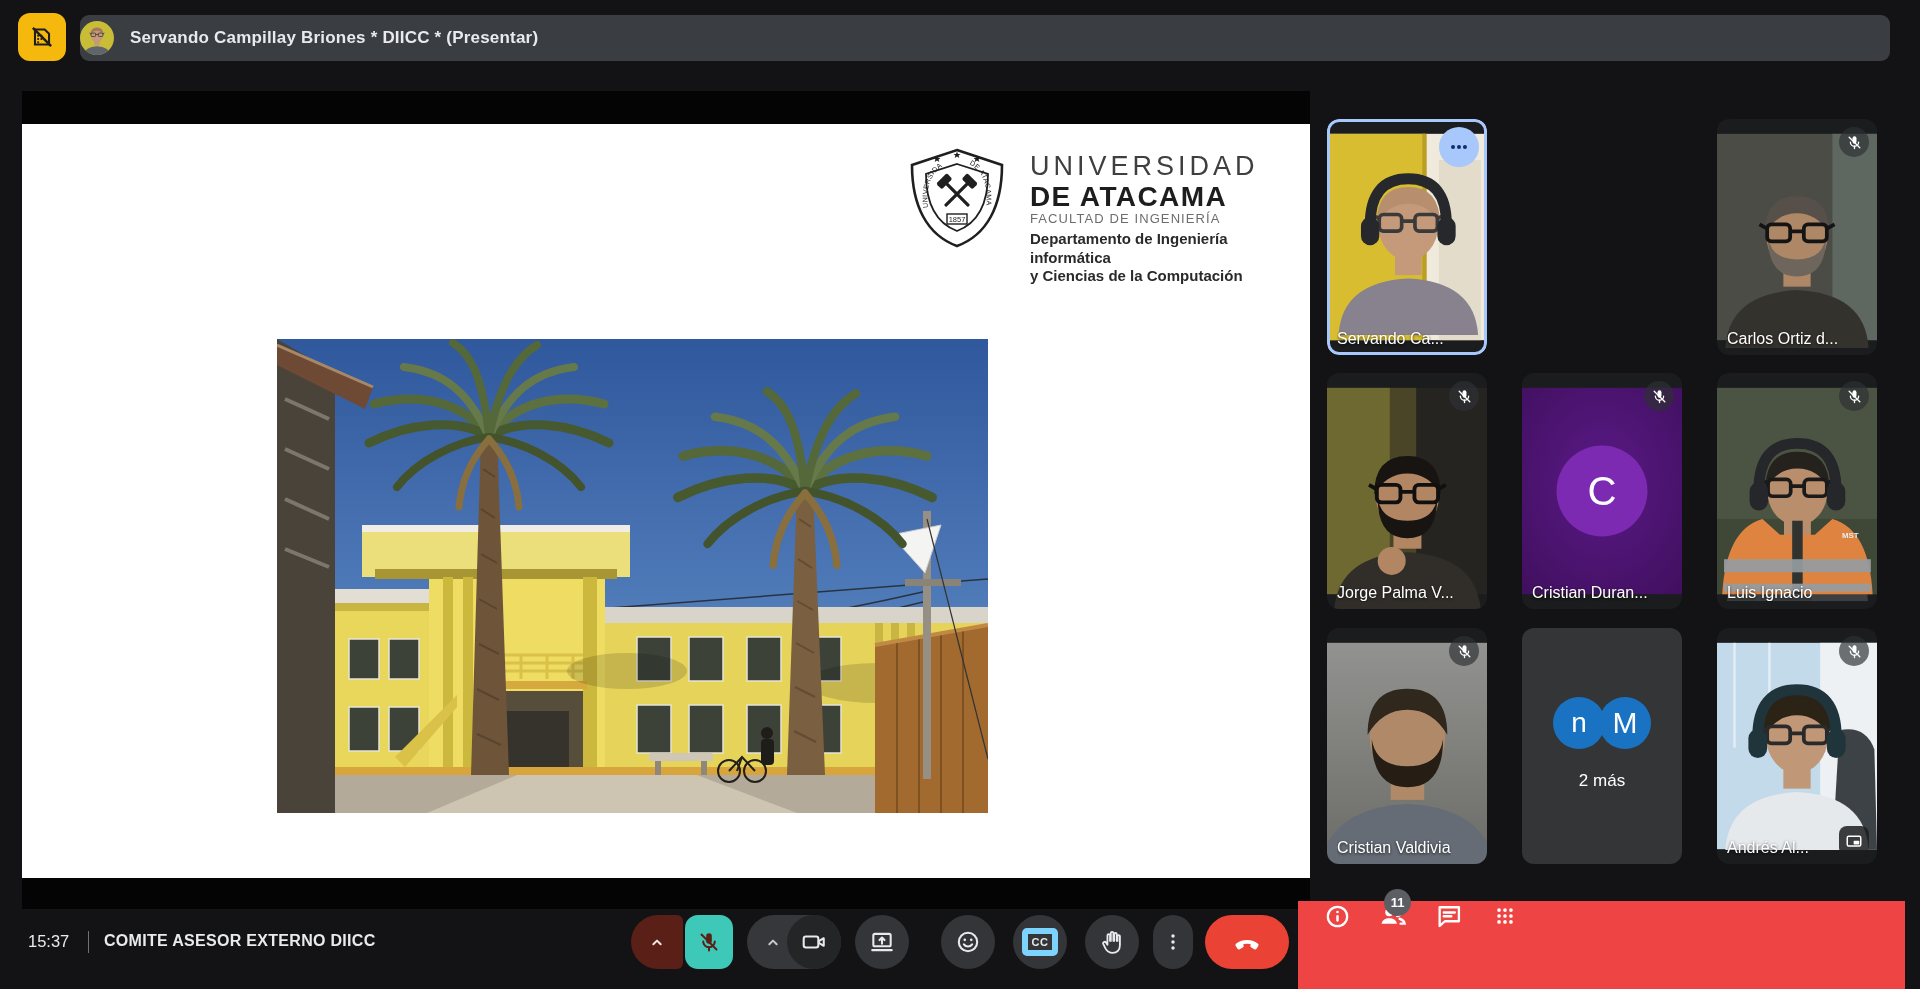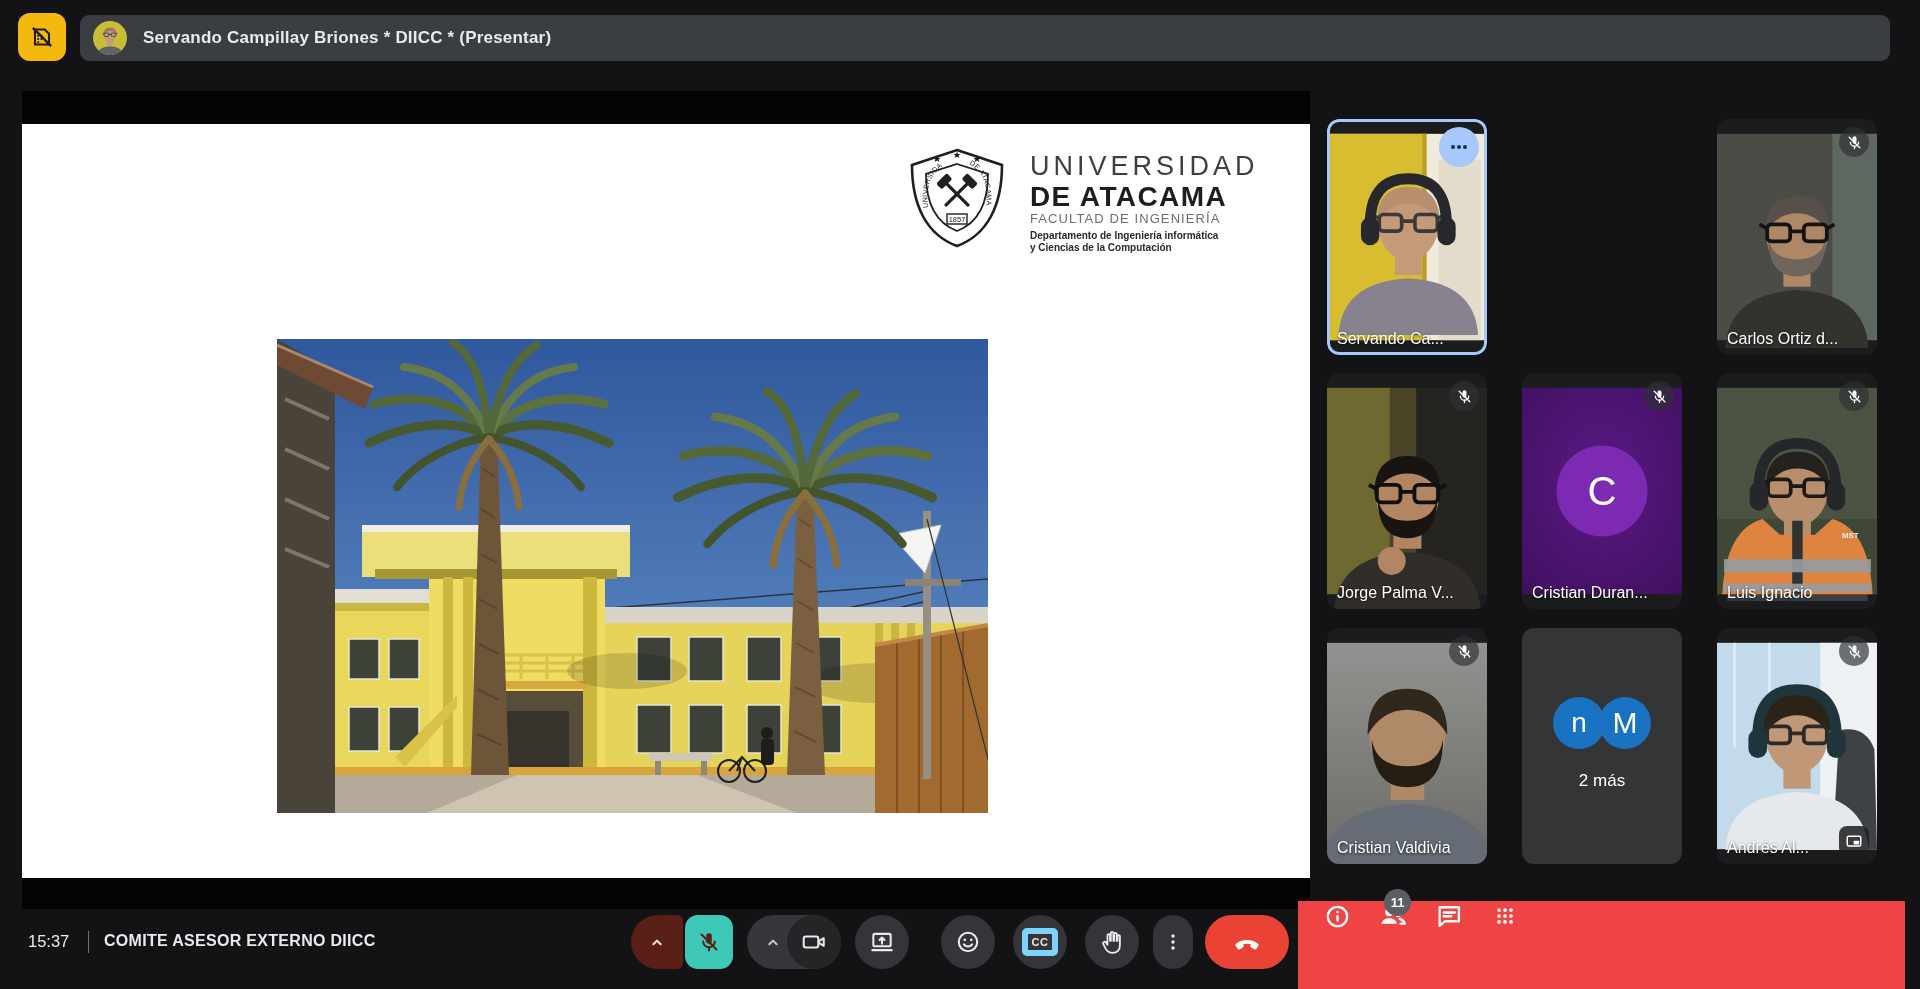--- a/index.html
+++ b/index.html
@@ -3,34 +3,34 @@
 <meta charset="utf-8">
 <style>
   *{margin:0;padding:0;box-sizing:border-box}
   html,body{background:#0d0d0f}
   body{font-family:"Liberation Sans",sans-serif;-webkit-font-smoothing:antialiased}
   .screen{position:relative;width:1920px;height:989px;background:#131315;overflow:hidden}
   button{background:none;border:0;padding:0;cursor:pointer;font-family:inherit}
 
   
   .yellow-btn{position:absolute;left:18px;top:13px;width:48px;height:48px;background:#f5b90d;border-radius:12px;display:flex;align-items:center;justify-content:center}
-  .present-pill{position:absolute;left:80px;top:15px;width:1810px;height:46px;background:#3a3d41;border-radius:9px;display:flex;align-items:center;gap:16px;padding-left:13px}
+  .present-pill{position:absolute;left:80px;top:15px;width:1810px;height:46px;background:#3a3d41;border-radius:9px;display:flex;align-items:center;gap:16px;padding-left:0}
   .pill-avatar{width:34px;height:34px;border-radius:50%;overflow:hidden;flex:0 0 auto}
   .pill-label{color:#e8eaed;font-size:17px;font-weight:700;letter-spacing:.2px}
 
   
   .stage{position:absolute;left:22px;top:91px;width:1288px;height:818px;background:#040404}
   .slide{position:absolute;left:0;top:33px;width:1288px;height:754px;background:#fff}
   .slide-title{position:absolute;left:0;top:51px;width:412px;height:58px;background:#2a7389;border:2px solid #16404f;color:#fff;font-size:30px;font-weight:500;display:flex;align-items:center;justify-content:center;letter-spacing:.4px}
   .logo-shield{position:absolute;left:884px;top:24px;width:102px;height:100px}
   .logo-text{position:absolute;left:1008px;top:28px;line-height:1.1}
   .lt1{font-size:27px;font-weight:300;letter-spacing:4px;color:#3f3f3f}
   .lt2{font-size:28px;font-weight:800;letter-spacing:1.4px;color:#1d1d1d}
   .lt3{font-size:13px;color:#6d6d6d;letter-spacing:1.1px;margin-top:0}
-  .lt4{font-size:10px;font-weight:700;color:#2a2a2a;margin-top:3px;line-height:1.25}
+  .lt4{font-size:15px;font-weight:700;color:#2a2a2a;margin-top:3px;line-height:1.25}
   .campus{position:absolute;left:255px;top:215px;width:711px;height:474px}
 
   
   .tile{position:absolute;width:160px;height:236px;border-radius:12px;overflow:hidden;background:#1b1c1e}
   .tile .feed{position:absolute;inset:0;width:100%;height:100%}
   .speaking::after{content:"";position:absolute;inset:0;border:3px solid #a8c7fa;border-radius:12px;pointer-events:none}
   .pname{position:absolute;left:10px;bottom:7px;max-width:162px;color:#fff;font-size:16px;font-weight:500;white-space:nowrap;overflow:hidden;text-shadow:0 1px 3px rgba(0,0,0,.75)}
   .mic-chip{position:absolute;top:8px;right:8px;width:30px;height:30px;border-radius:50%;background:rgba(45,48,52,.68);display:flex;align-items:center;justify-content:center}
   .more-chip{position:absolute;top:8px;right:8px;width:40px;height:40px;border-radius:50%;background:#a8c7fa;display:flex;align-items:center;justify-content:center}
   .pip-chip{position:absolute;right:8px;bottom:8px;width:30px;height:30px;border-radius:8px;background:rgba(28,29,32,.85);display:flex;align-items:center;justify-content:center}

